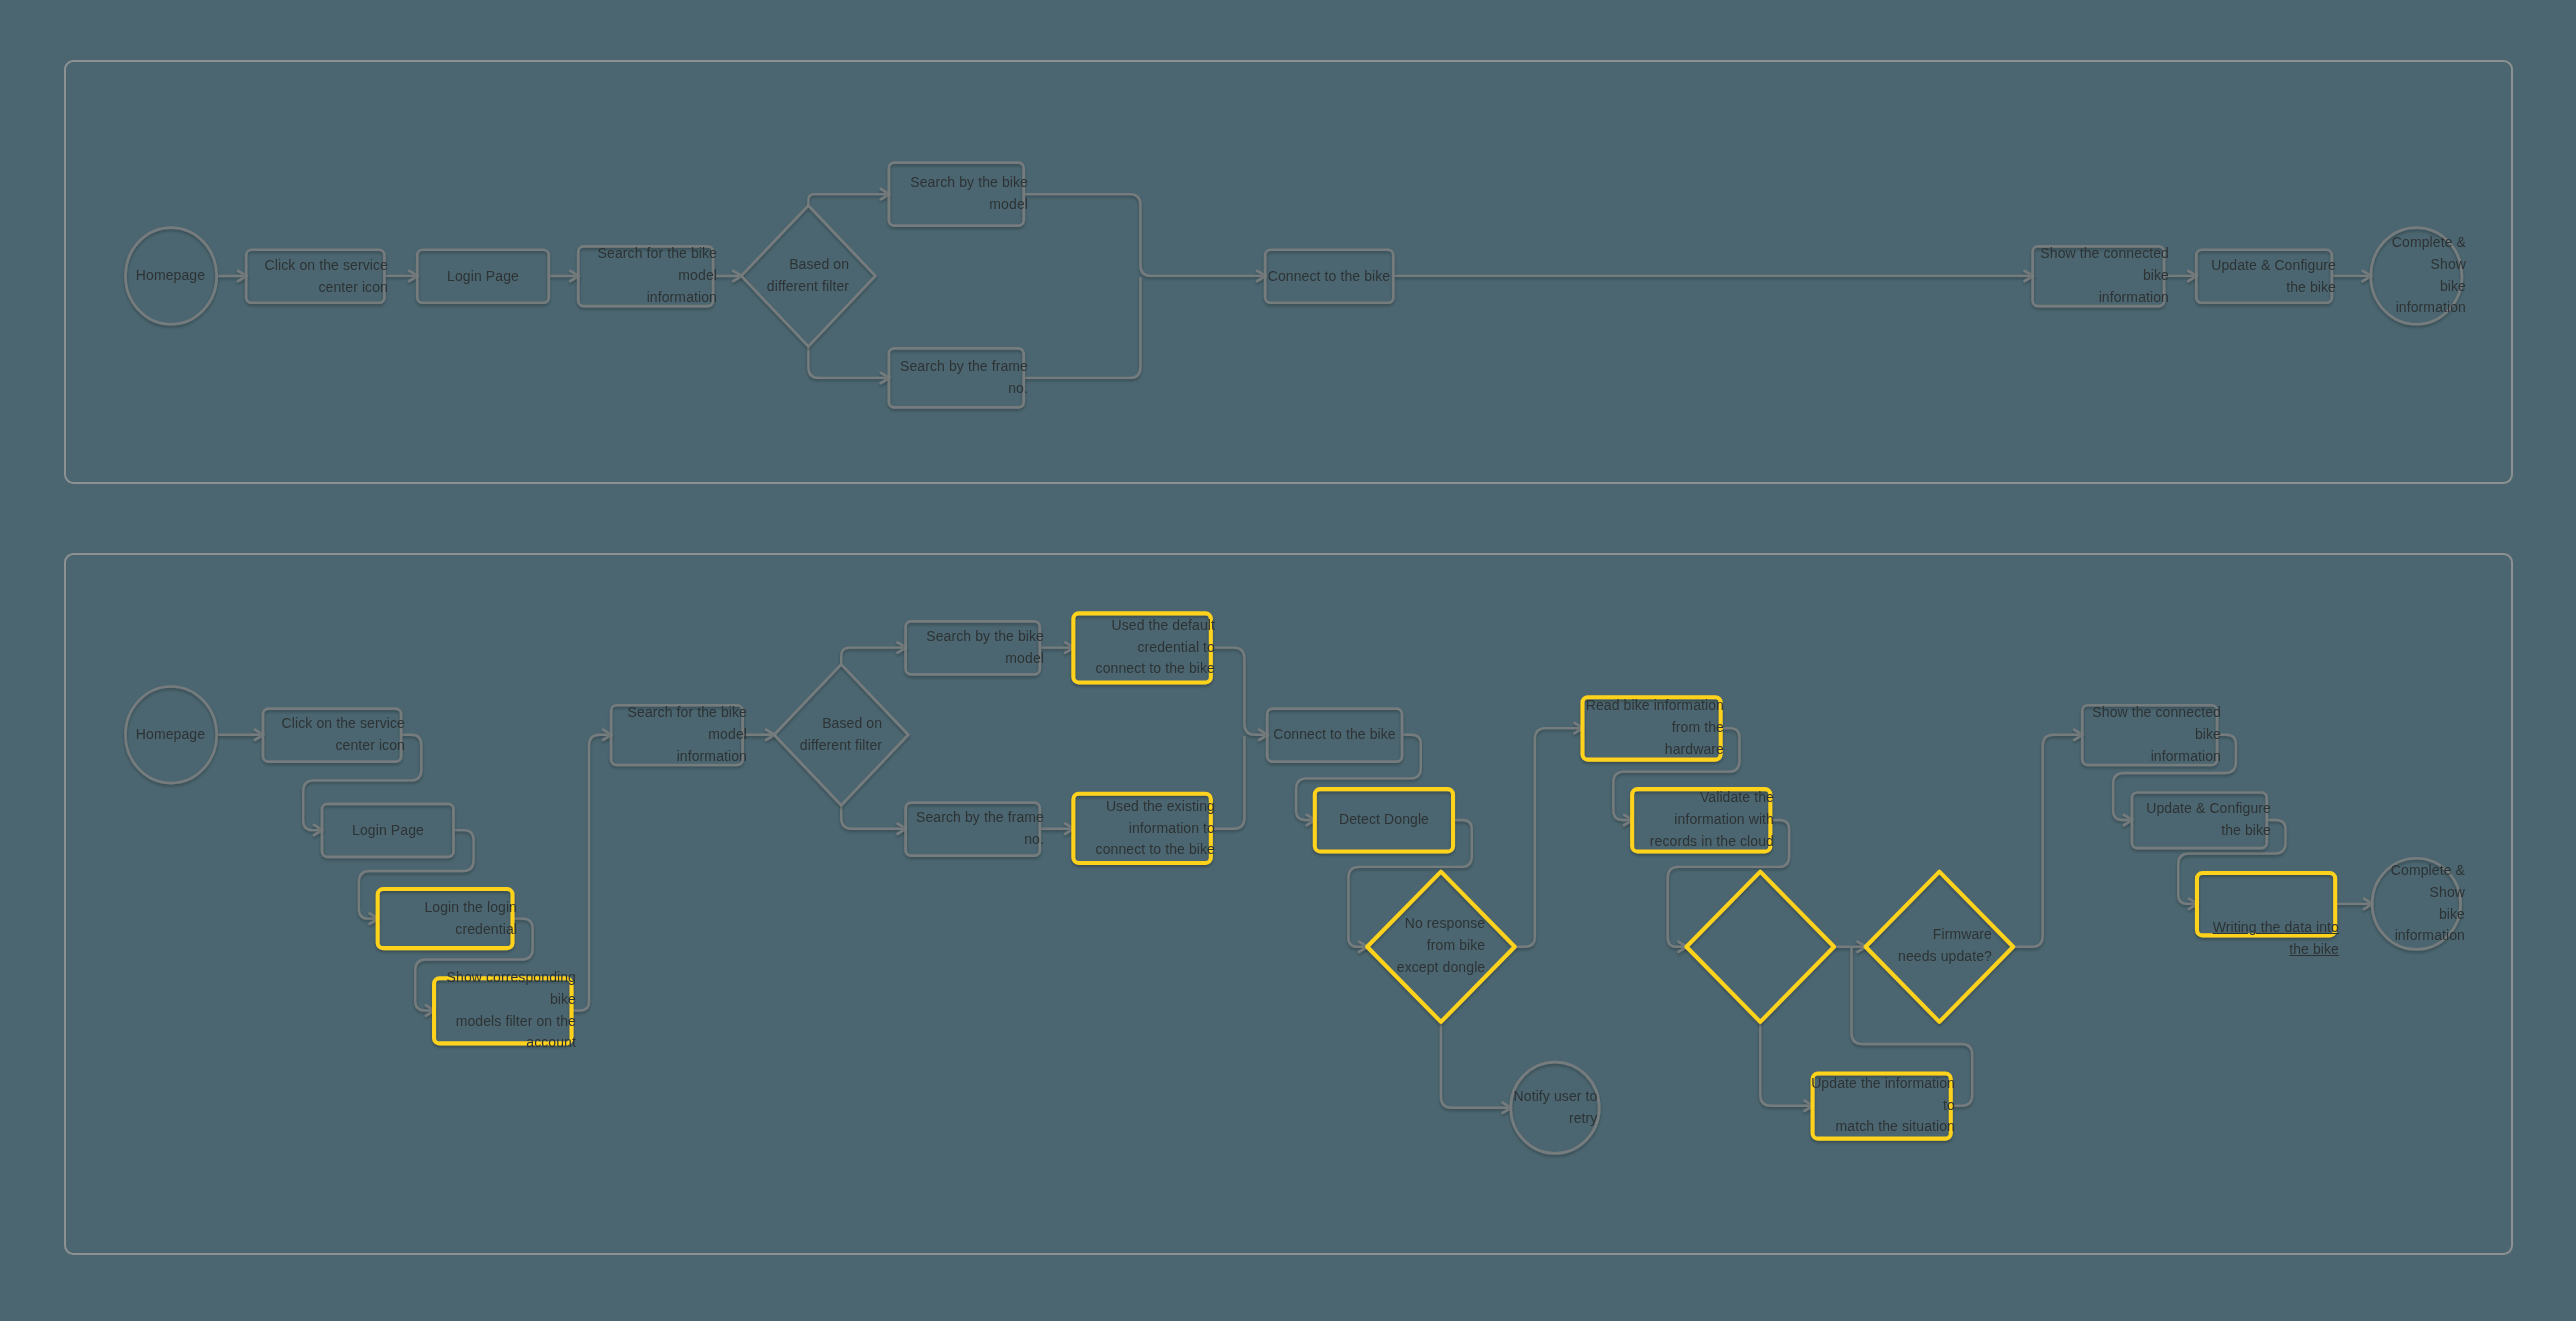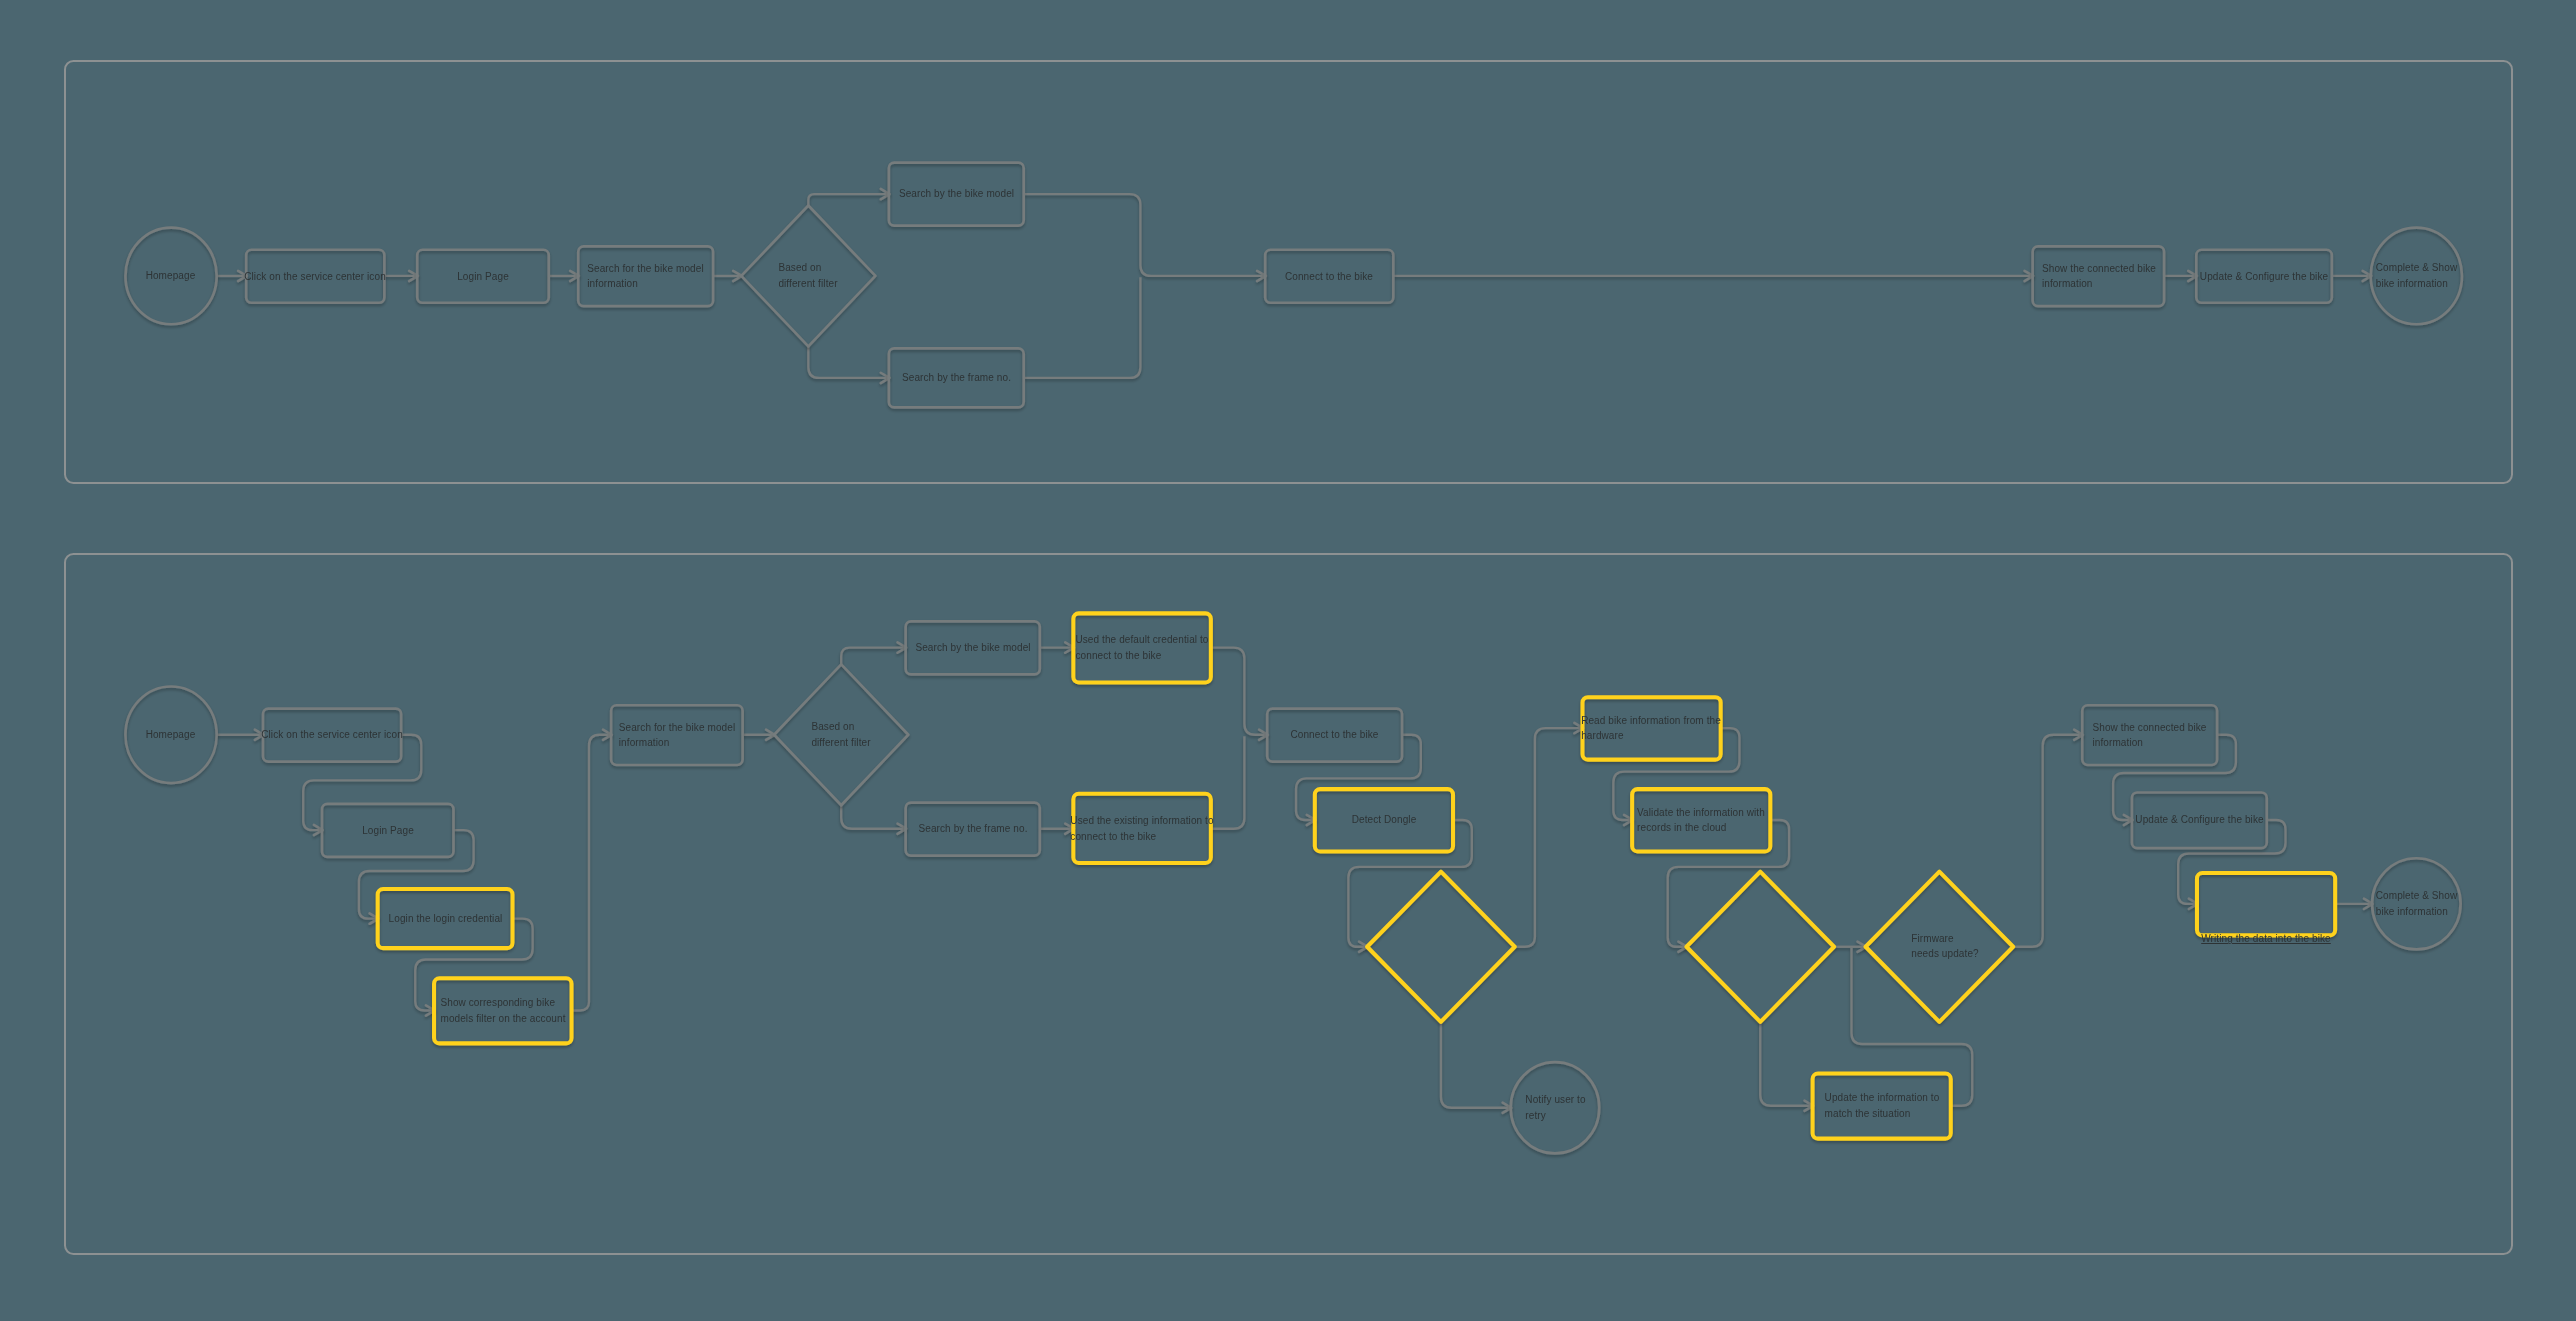--- a/index.html
+++ b/index.html
@@ -1,21 +1,21 @@
 <!DOCTYPE html>
 <html style="font-size:10.7px"><head>
 <meta charset="utf-8">
 <style>
   html,body{margin:0;padding:0;background:#4b6670;}
   #canvas{position:relative;overflow:hidden;background:#4b6670;
           font-family:"Liberation Sans",sans-serif;}
   .panel{position:absolute;border:2.7px solid #8d9192;border-radius:9.4px;box-sizing:border-box;}
   #wires{position:absolute;left:0;top:0;}
   .label{position:absolute;display:flex;align-items:center;justify-content:center;
-         text-align:left;white-space:pre-line;font-size:10px;line-height:1.55;
+         text-align:right;white-space:pre-line;font-size:14px;line-height:1.55;
          color:#2d3335;letter-spacing:0.1px;pointer-events:none;}
 </style>
 </head>
 <body>
 
 <div id="canvas" style="width: 2576px; height: 1322px; background: rgb(75, 102, 112);">
     <div class="panel" style="left: 64px; top: 60px; width: 2449px; height: 424px; border-color: rgb(141, 145, 146);"></div>
     <div class="panel" style="left: 64px; top: 553px; width: 2449px; height: 702px; border-color: rgb(141, 145, 146);"></div>
     <svg id="wires" width="2576" height="1322" viewBox="0 0 3840 1970">
       <defs>
@@ -128,20 +128,23 @@
     <div class="label" style="left: 770px; top: 664px; width: 142px; height: 141px; color: rgb(45, 51, 53);">Based on
 different filter</div>
     <div class="label" style="left: 902px; top: 621px; width: 142px; height: 53px; color: rgb(45, 51, 53);">Search by the bike model</div>
     <div class="label" style="left: 1069px; top: 613px; width: 146px; height: 69px; color: rgb(45, 51, 53);">Used the default credential to
 connect to the bike</div>
     <div class="label" style="left: 902px; top: 802px; width: 142px; height: 53px; color: rgb(45, 51, 53);">Search by the frame no.</div>
     <div class="label" style="left: 1069px; top: 794px; width: 146px; height: 69px; color: rgb(45, 51, 53);">Used the existing information to
 connect to the bike</div>
     <div class="label" style="left: 1263px; top: 708px; width: 143px; height: 53px; color: rgb(45, 51, 53);">Connect to the bike</div>
     <div class="label" style="left: 1311px; top: 789px; width: 146px; height: 62px; color: rgb(45, 51, 53);">Detect Dongle</div>
+    <div class="label" style="left: 1363px; top: 871px; width: 156px; height: 150px; color: rgb(45, 51, 53);">No response
+from bike
+except dongle</div>
     <div class="label" style="left: 1507px; top: 1062px; width: 97px; height: 91px; color: rgb(45, 51, 53);">Notify user to
 retry</div>
     <div class="label" style="left: 1578px; top: 697px; width: 146px; height: 62px; color: rgb(45, 51, 53);">Read bike information from the
 hardware</div>
     <div class="label" style="left: 1628px; top: 789px; width: 146px; height: 62px; color: rgb(45, 51, 53);">Validate the information with
 records in the cloud</div>
     <div class="label" style="left: 1867px; top: 871px; width: 156px; height: 150px; color: rgb(45, 51, 53);">Firmware
 needs update?</div>
     <div class="label" style="left: 1809px; top: 1073px; width: 146px; height: 65px; color: rgb(45, 51, 53);">Update the information to
 match the situation</div>

